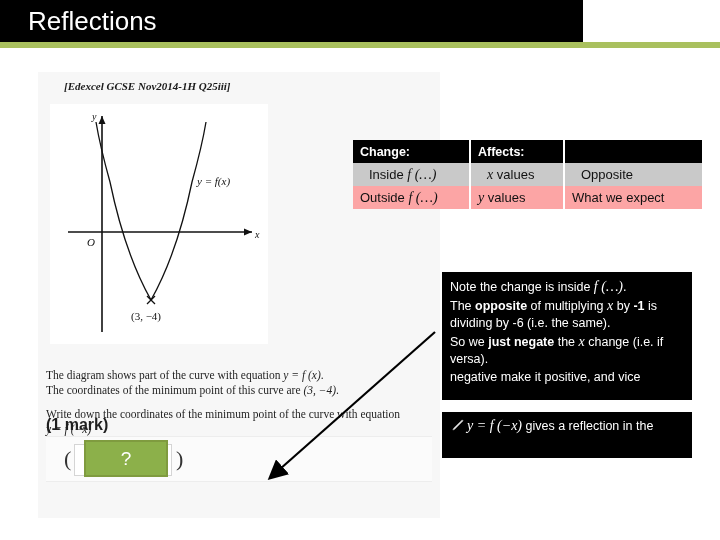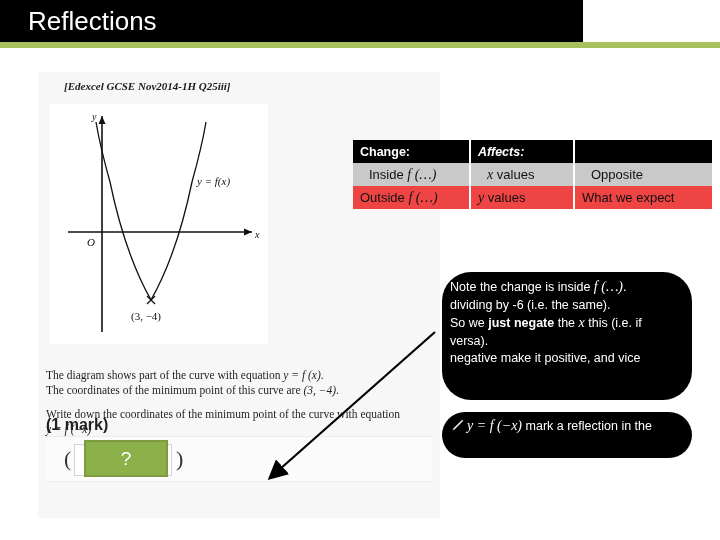--- a/index.html
+++ b/index.html
@@ -164,47 +164,46 @@
     padding: 3px 7px;
     text-align: left;
     vertical-align: middle;
     font-size: 13px;
     font-weight: normal;
     height: 23px;
     box-sizing: border-box;
     margin-top: 22px;
   }
   #summary-table .col-change  { width: 117px; }
-  #summary-table .col-affects { width: 104px; font-style: italic; }
+  #summary-table .col-affects { width: 94px; }
   #summary-table .col-result  { width: 138px; }
   #summary-table thead th {
     background: #000000;
     color: #ffffff;
     font-weight: bold;
     font-size: 12.5px;
     border-right: 2px solid #ffffff;
   }
   #summary-table thead th:last-child { border-right: none; }
   #summary-table tbody tr.row-inside td  { background: #c9c9c9; color: #111111; padding-left: 16px; }
-  #summary-table tbody tr.row-outside td { background: #ef4444; color: #111111; }
+  #summary-table tbody tr.row-outside td { background: #fca5a5; color: #111111; }
   #summary-table tbody td { border-right: 2px solid #ffffff; }
   #summary-table tbody td:last-child { border-right: none; }
   #summary-table .mi {
     font-family: "Liberation Serif", serif;
     font-style: italic;
     font-size: 14px;
   }
 
   
   .black-box {
     position: absolute;
     background: #000000;
     color: #ffffff;
     box-sizing: border-box;
-    border-radius: 29px;
   }
   #explanation-box {
     left: 442px;
     top: 272px;
     width: 250px;
     height: 128px;
     padding: 6px 8px 4px 8px;
     font-size: 12.5px;
     line-height: 17.5px;
   }
@@ -312,34 +311,35 @@
     <tr class="row-outside">
       <td><span>Outside </span><span class="mi">f (…)</span></td>
       <td><span class="mi">y</span><span> values</span></td>
       <td>What we expect</td>
     </tr>
   </tbody>
 </table>
 
 <div id="explanation-box" class="black-box">
   <div><span>Note the change is inside </span><span class="mi">f (…)</span><span>.</span></div>
+  <div><span>The </span><b>opposite</b><span> of multiplying </span><span class="mi">x</span><span> by </span><b>-1</b><span> is</span></div>
   <div>dividing by -6 (i.e. the same).</div>
-  <div><span>So we </span><b>just negate</b><span> the </span><span class="mi">x</span><span> this (i.e. if</span></div>
+  <div><span>So we </span><b>just negate</b><span> the </span><span class="mi">x</span><span> change (i.e. if</span></div>
   <div>versa).</div>
   <div>negative make it positive, and vice</div>
 </div>
 
 <div id="conclusion-box" class="black-box">
   <div>
     <span id="pencil-icon">
       <svg width="14" height="13" viewBox="0 0 14 13">
         <path d="M12.2 0.9 L13.1 1.8 L4.6 10.3 L2.9 11.0 L3.6 9.3 Z" fill="#e8e8e8" stroke="#bdbdbd" stroke-width="0.6"></path>
         <path d="M11.4 1.7 L12.3 2.6" stroke="#9a9a9a" stroke-width="0.6"></path>
       </svg>
-    </span><span class="mi">y = f (−x)</span><span> mark a reflection in the</span>
+    </span><span class="mi">y = f (−x)</span><span> gives a reflection in the</span>
   </div>
 </div>
 
 <svg id="pointer-arrow">
   <defs>
     <marker id="arrowhead" markerWidth="9" markerHeight="9" refX="7" refY="4.5" orient="auto">
       <polygon points="0,0 9,4.5 0,9" fill="#000000"></polygon>
     </marker>
   </defs>
   <line x1="180" y1="7" x2="16" y2="152" stroke="#000000" stroke-width="2.2" marker-end="url(#arrowhead)"></line>

